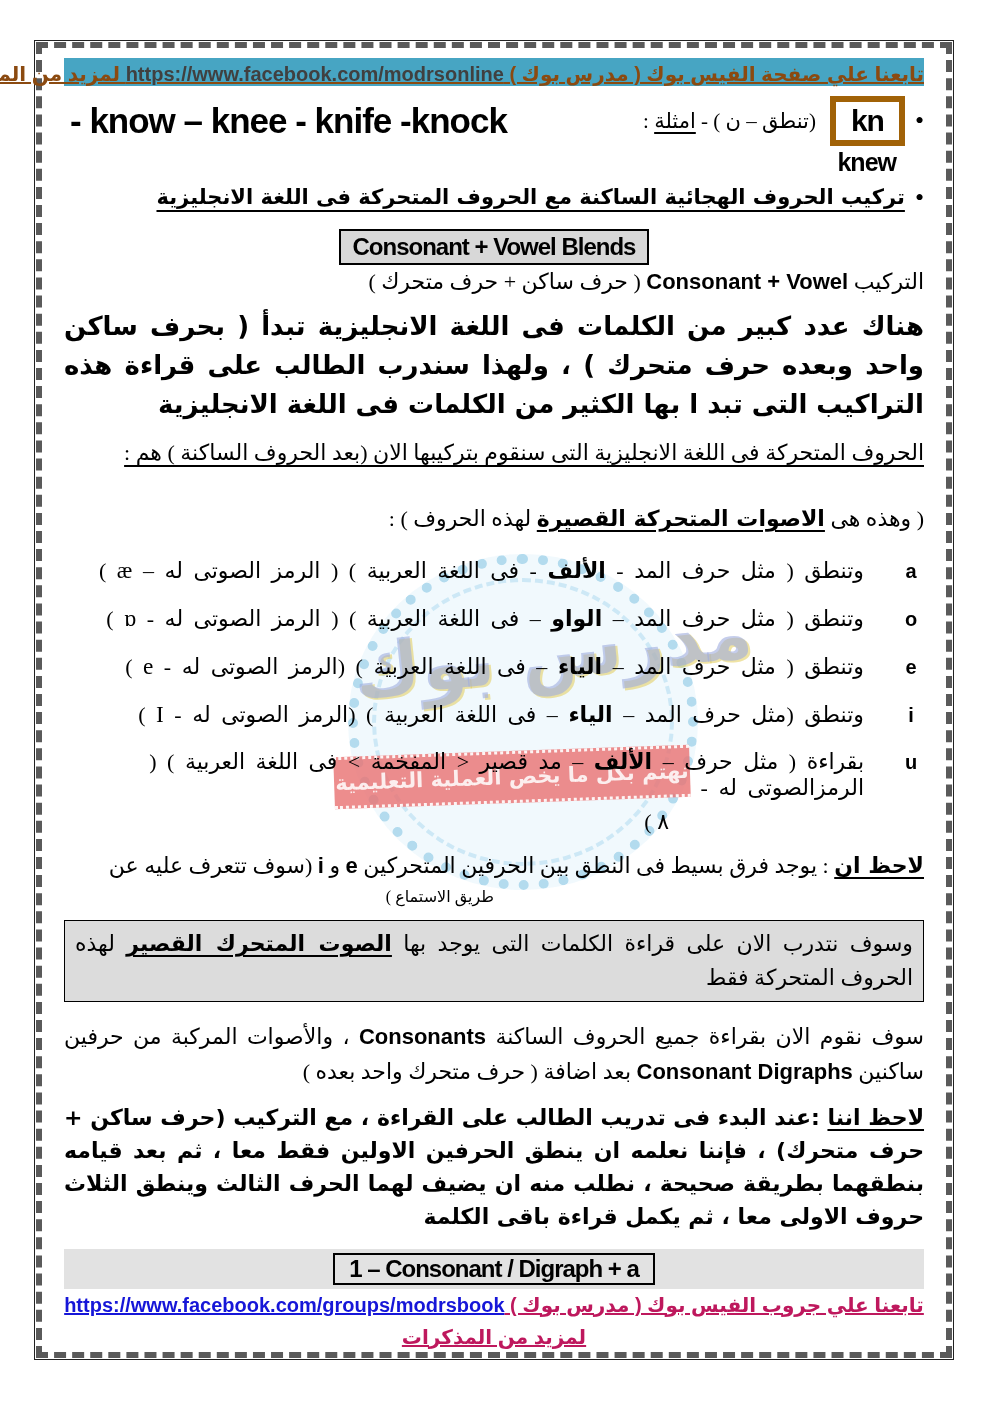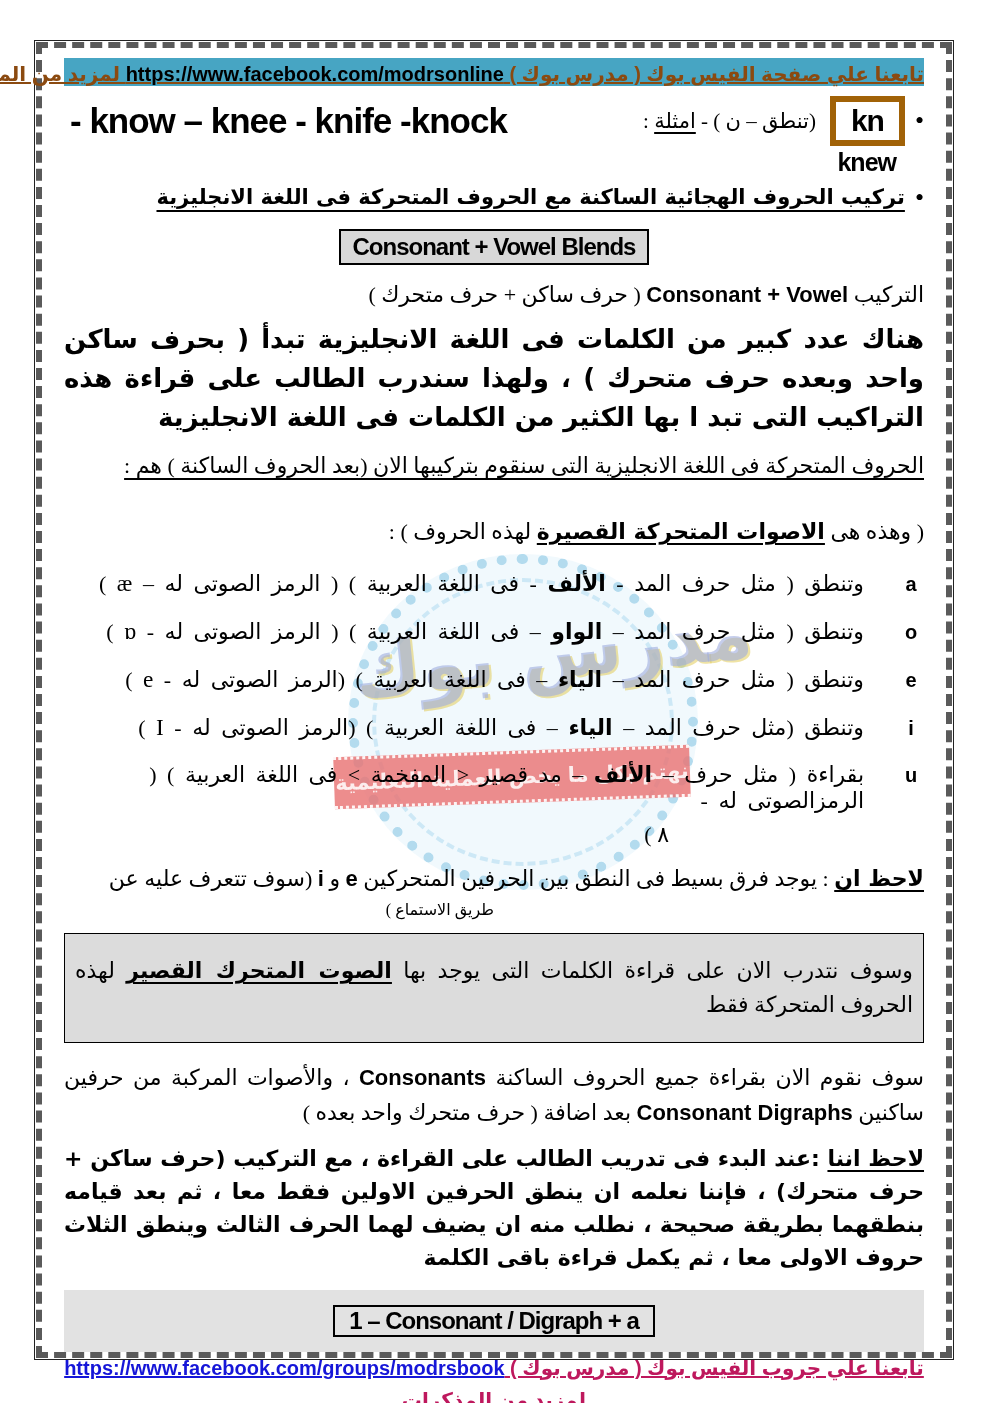--- a/index.html
+++ b/index.html
@@ -74,40 +74,40 @@
   .h2-row{display:flex;align-items:flex-start;margin-top:8px;}
   .h2-text{
     font-family:"DejaVu Sans",sans-serif;font-weight:bold;font-size:21px;
     text-decoration:underline;text-decoration-thickness:2px;text-underline-offset:6px;
   }
   
   .cvb-box{
     margin:18px auto 0 auto;display:table;border:2px solid #000;background:#D8D8D8;
     padding:2px 12px;font-size:24px;
   }
-  .tarkeeb{margin-top:17px;font-size:22px;text-align:right;}
+  .tarkeeb{margin-top:4px;font-size:22px;text-align:right;}
   .para{font-size:22px;line-height:1.55;text-align:justify;margin-top:12px;}
   .para.b{font-family:"DejaVu Sans",sans-serif;font-weight:bold;font-size:26px;line-height:1.5;}
   .uline{text-decoration:underline;text-underline-offset:5px;}
   
   .letter-row{display:flex;align-items:baseline;margin-top:21px;font-size:22px;}
   .letter{
     font-family:"Liberation Sans","DejaVu Sans",sans-serif;font-weight:bold;
     font-size:20px;width:26px;text-align:center;margin-left:34px;flex:0 0 auto;
   }
   .letter-text{flex:1;word-spacing:5px;}
   .letter-cont{font-size:22px;padding-right:255px;margin-top:8px;}
   .note-line2{font-size:16px;padding-right:430px;margin-top:4px;}
   
   .graybox{
     border:1px solid #000;background:#DCDCDC;margin-top:14px;
-    padding:20px 10px;font-size:22px;line-height:1.55;text-align:justify;
-  }
-  
-  .sec-band{background:#E2E2E2;margin-top:16px;padding:15px 0;text-align:center;}
+    padding:6px 10px;font-size:22px;line-height:1.55;text-align:justify;
+  }
+  
+  .sec-band{background:#E2E2E2;margin-top:16px;padding:4px 0;text-align:center;}
   .sec-box{
     display:inline-block;border:2px solid #000;background:#E2E2E2;
     padding:0 14px;font-size:24px;
   }
   
   .spacer{flex:1;}
   .footer{
     text-align:center;font-family:"Liberation Sans","DejaVu Sans",sans-serif;
     font-weight:bold;font-size:20px;line-height:1.6;margin-bottom:8px;
   }
@@ -132,21 +132,21 @@
     <div class="wm-ribbon">
       <span>◉</span>&nbsp;
       <span>نهتم بكل ما يخص العملية التعليمية</span>&nbsp;
       <span>◉</span>
     </div>
   </div>
 
   <div class="content">
 
     <div class="banner">
-      <span class="txt"><span>تابعنا علي صفحة الفيس بوك ( مدرس بوك ) </span><a class="url" style="color:#000000">https://www.facebook.com/modrsonline</a><span> لمزيد من المذكرات</span></span>
+      <span class="txt"><span>تابعنا علي صفحة الفيس بوك ( مدرس بوك ) </span><a class="url" style="color:#404040">https://www.facebook.com/modrsonline</a><span> لمزيد من المذكرات</span></span>
     </div>
 
     <div class="kn-row">
       <span class="bullet">•</span>
       <span class="kn-box en-big">kn</span>
       <span class="kn-label"><span class="s-n">(تنطق – ن ) - </span><span class="s-u">امثلة</span><span class="s-n"> :</span></span>
       <span class="kn-words en-big">- know – knee  - knife -knock</span>
     </div>
     <div class="knew-line en-big">knew</div>
 

